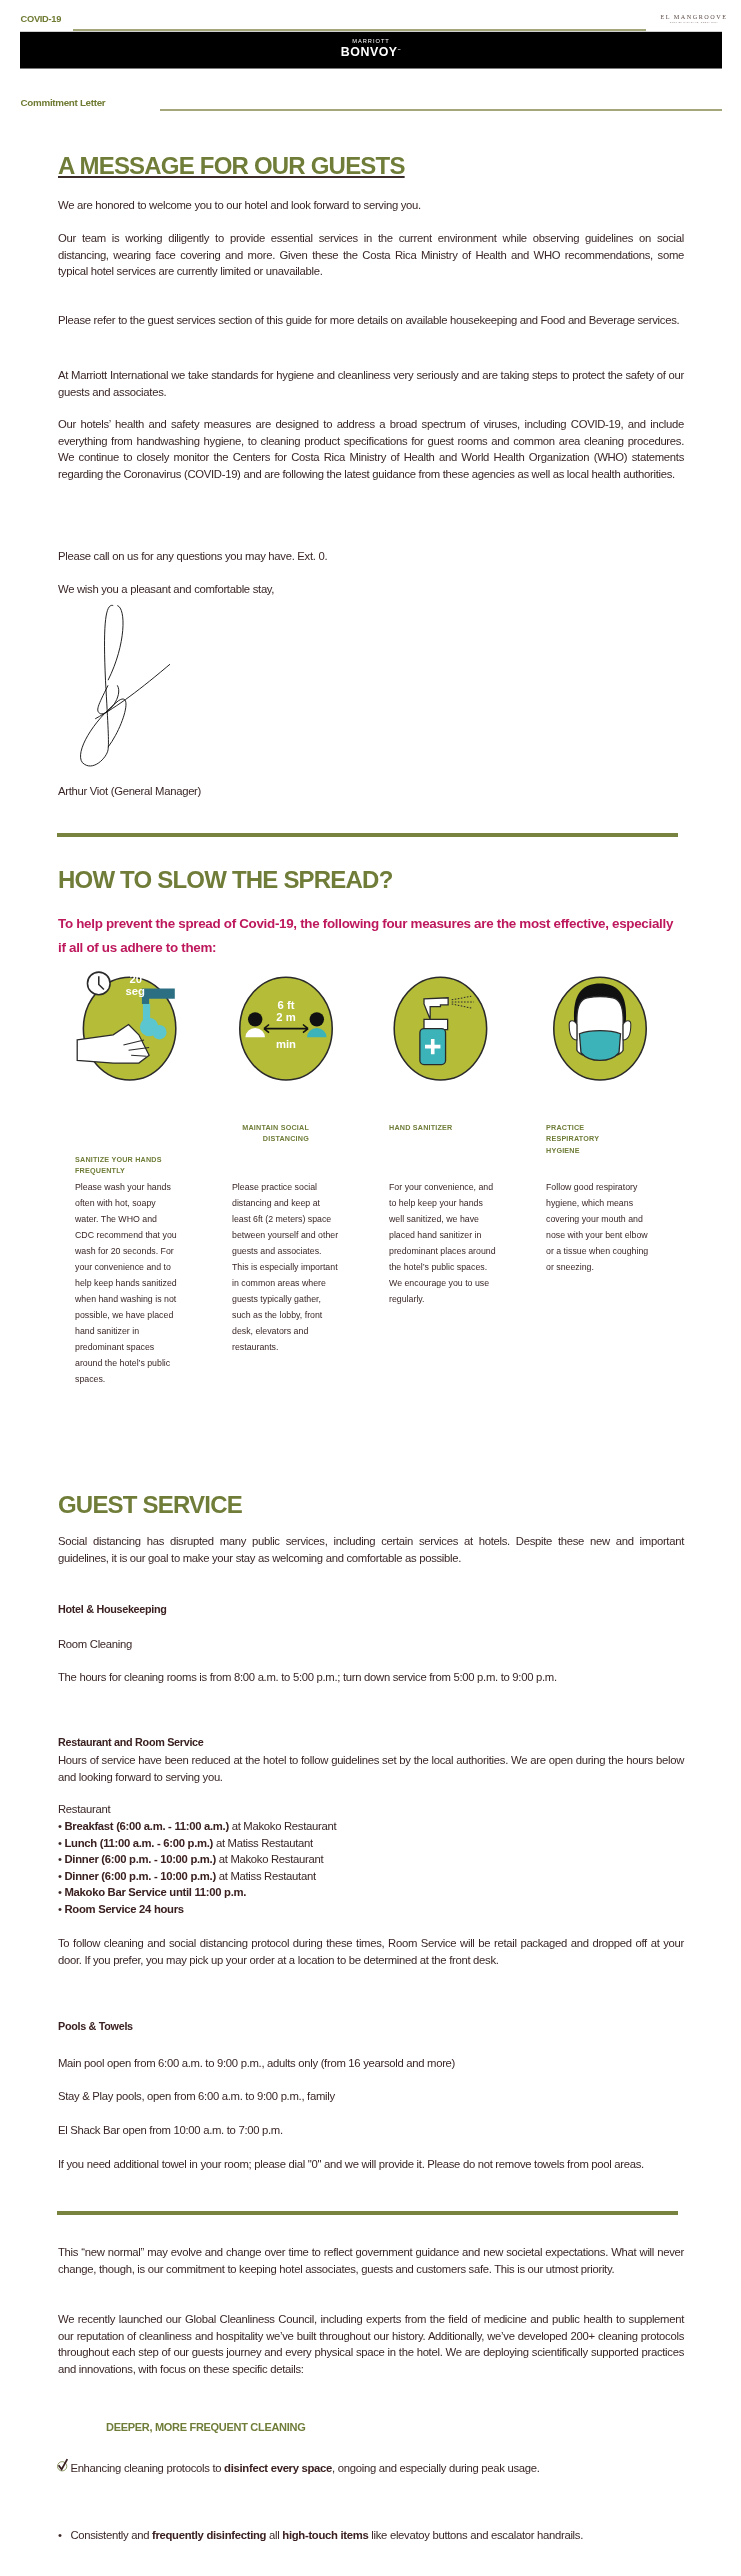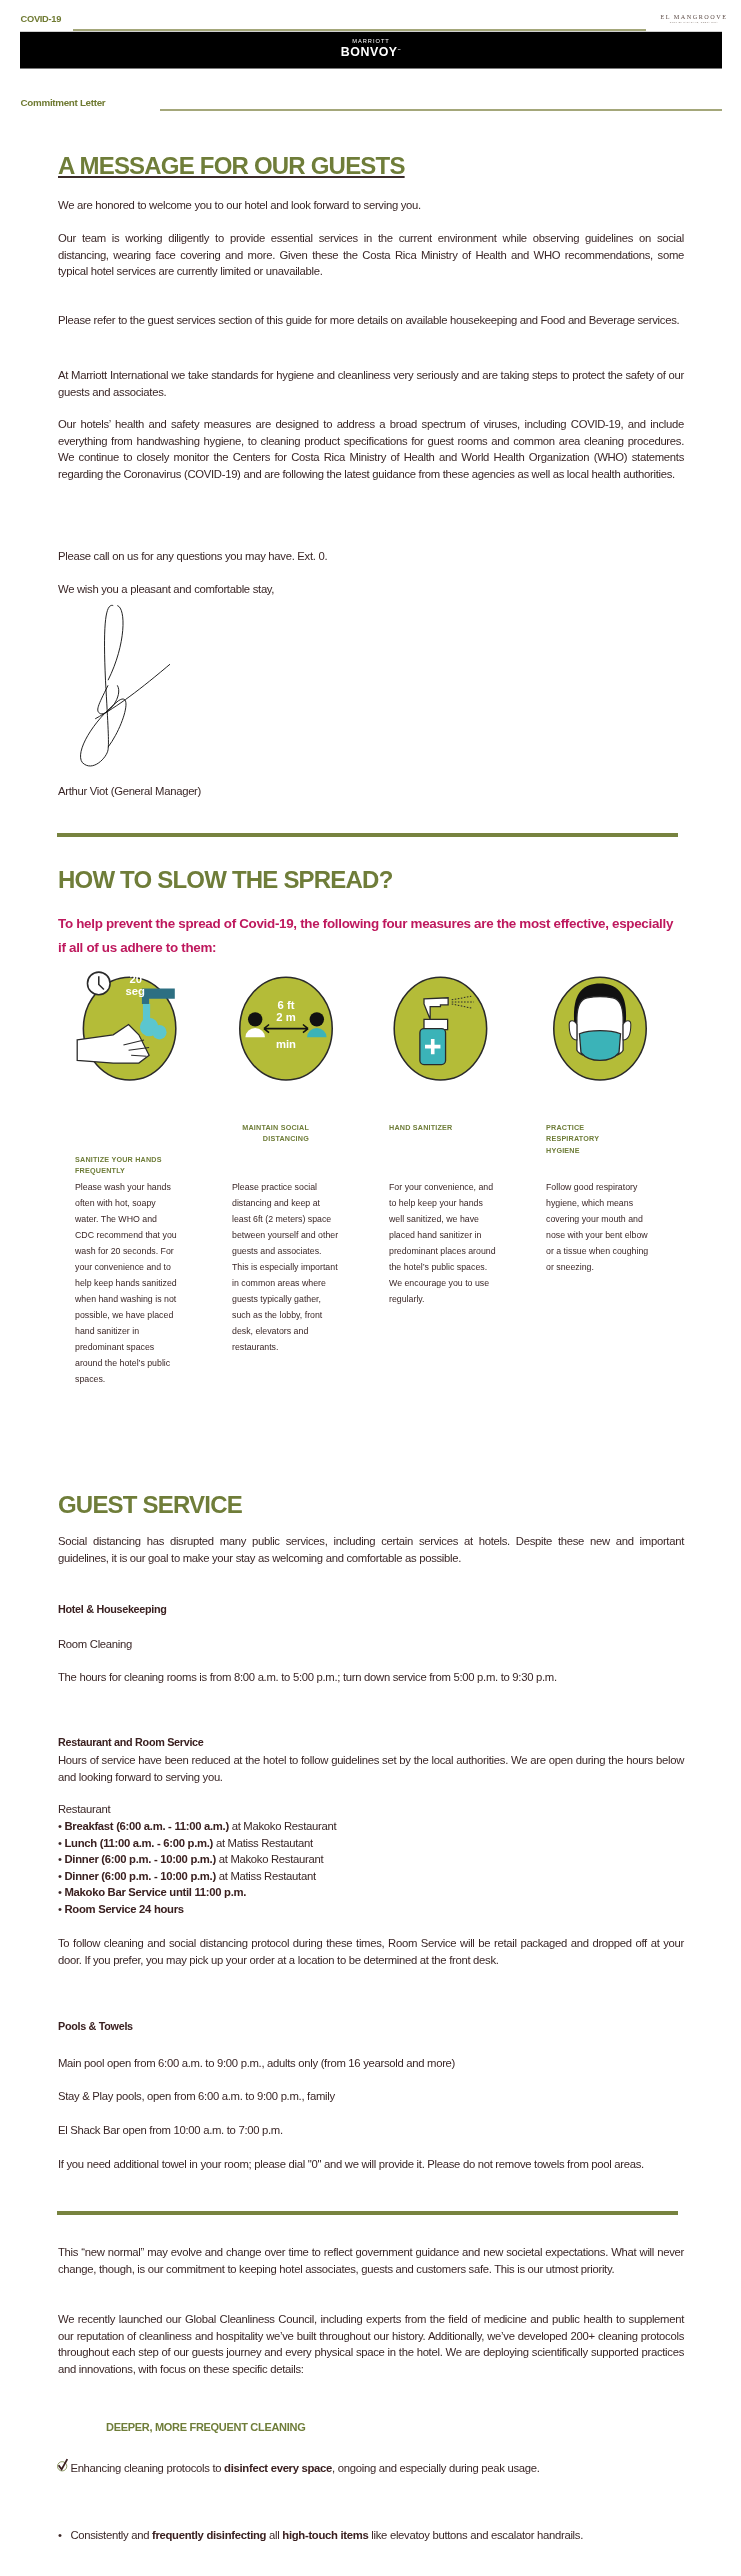--- a/index.html
+++ b/index.html
@@ -158,21 +158,21 @@
 <div class="measure" style="left:546px;top:1179px;width:103px;">
   <div class="mtext">Follow good respiratory hygiene, which means covering your mouth and nose with your bent elbow or a tissue when coughing or sneezing.</div>
 </div>
 
 <div class="content" style="top:1491px;">
   <h2 class="h-main">GUEST SERVICE</h2>
 </div>
 <div class="content p" style="top:1533px;">Social distancing has disrupted many public services, including certain services at hotels. Despite these new and important guidelines, it is our goal to make your stay as welcoming and comfortable as possible.</div>
 <div class="content sec-h" style="top:1603px;">Hotel &amp; Housekeeping</div>
 <div class="content p" style="top:1636px;">Room Cleaning</div>
-<div class="content p" style="top:1669px;">The hours for cleaning rooms is from 8:00 a.m. to 5:00 p.m.; turn down service from 5:00 p.m. to 9:30 p.m.</div>
+<div class="content p" style="top:1669px;">The hours for cleaning rooms is from 8:00 a.m. to 5:00 p.m.; turn down service from 5:00 p.m. to 9:00 p.m.</div>
 
 <div class="content sec-h" style="top:1736px;">Restaurant and Room Service</div>
 <div class="content p" style="top:1752px;">Hours of service have been reduced at the hotel to follow guidelines set by the local authorities. We are open during the hours below and looking forward to serving you.</div>
 <div class="content p" style="top:1801px;">Restaurant</div>
 <div class="content" style="top:1818px;" id="restaurant-list">
     <div class="p"><span>• </span><b>Breakfast (6:00 a.m. - 11:00 a.m.)</b><span> at Makoko Restaurant</span></div>
     <div class="p"><span>• </span><b>Lunch (11:00 a.m. - 6:00 p.m.)</b><span> at Matiss Restautant</span></div>
     <div class="p"><span>• </span><b>Dinner (6:00 p.m. - 10:00 p.m.)</b><span> at Makoko Restaurant</span></div>
     <div class="p"><span>• </span><b>Dinner (6:00 p.m. - 10:00 p.m.)</b><span> at Matiss Restautant</span></div>
     <div class="p"><span>• </span><b>Makoko Bar Service until 11:00 p.m.</b><span></span></div>

